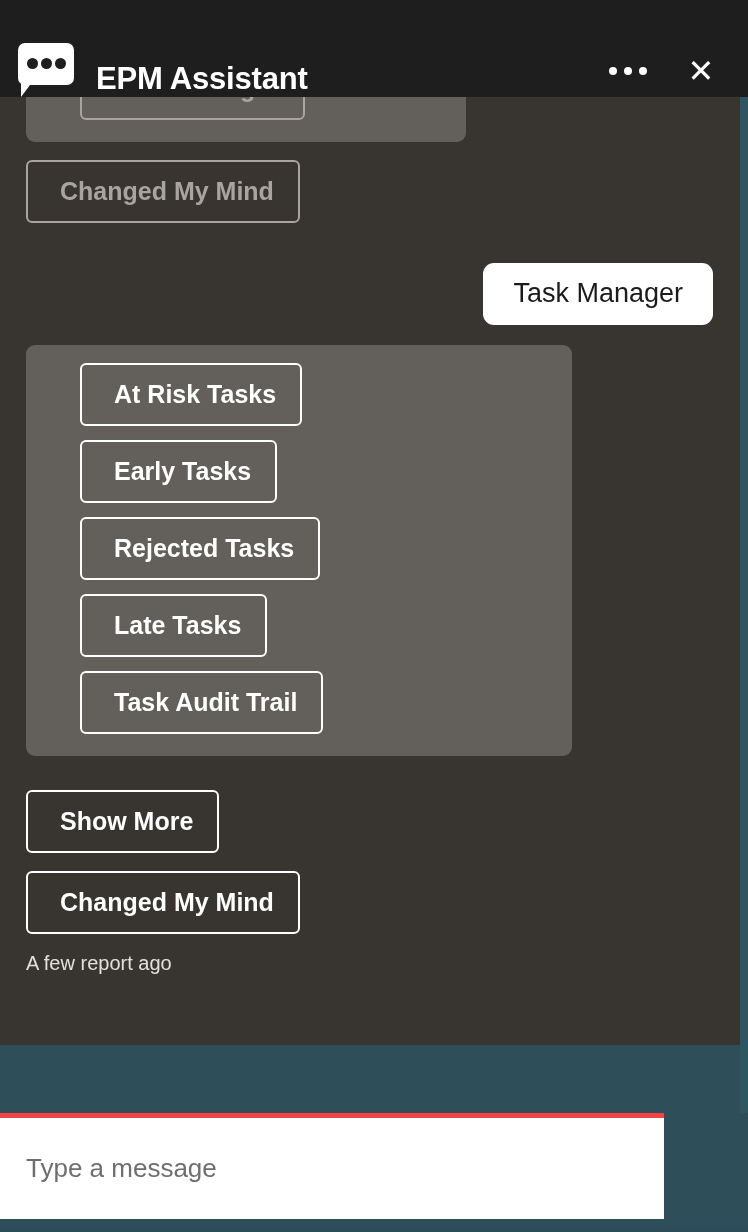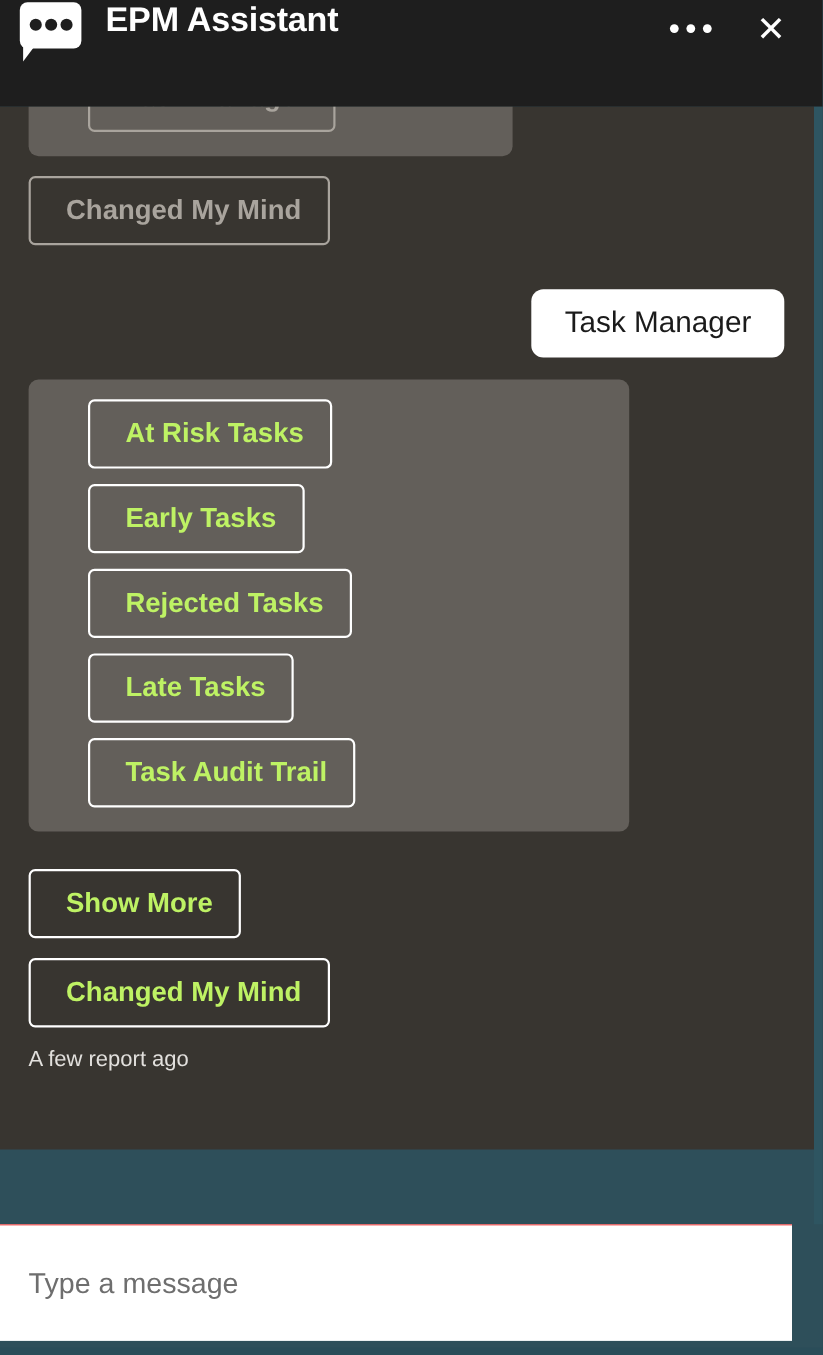--- a/index.html
+++ b/index.html
@@ -21,21 +21,21 @@
   }
 
   
   .header {
     position: absolute;
     top: 0; left: 0;
     width: 748px;
     height: 97px;
     background: #1e1e1e;
     display: flex;
-    align-items: flex-start;
+    align-items: flex-end;
     padding: 0 22px 0 18px;
   }
   .logo {
     width: 56px; height: 56px;
     position: relative;
     flex: 0 0 auto;
   }
   .logo .bubble {
     position: absolute;
     left: 0; top: 2px;
@@ -128,21 +128,21 @@
     line-height: 1.25;
     margin-bottom: 14px;
   }
 
   
   .choice {
     display: block;
     border: 2px solid #ffffff;
     border-radius: 6px;
     background: transparent;
-    color: #bef264;
+    color: #ffffff;
     font-size: 25px;
     font-family: "Liberation Sans", sans-serif;
     font-weight: bold;
     text-align: left;
     padding: 17px 24px 17px 32px;
     margin: 0 0 14px 32px;
     cursor: pointer;
     line-height: 1;
   }
   .bot-bubble .choice { margin-left: 32px; }
@@ -181,24 +181,24 @@
     margin: 2px 0 0 26px;
   }
 
   .gap-sm { height: 18px; }
 
   
   .composer {
     position: absolute;
     left: 0;
     top: 1113px;
-    width: 720px;
+    width: 664px;
     height: 106px;
     background: #ffffff;
-    border-top: 1px solid #ef4444;
+    border-top: 5px solid #ef4444;
     display: flex;
     align-items: center;
   }
   .composer-input {
     border: none;
     outline: none;
     background: transparent;
     width: 100%;
     padding: 0 26px;
     font-size: 26px;

